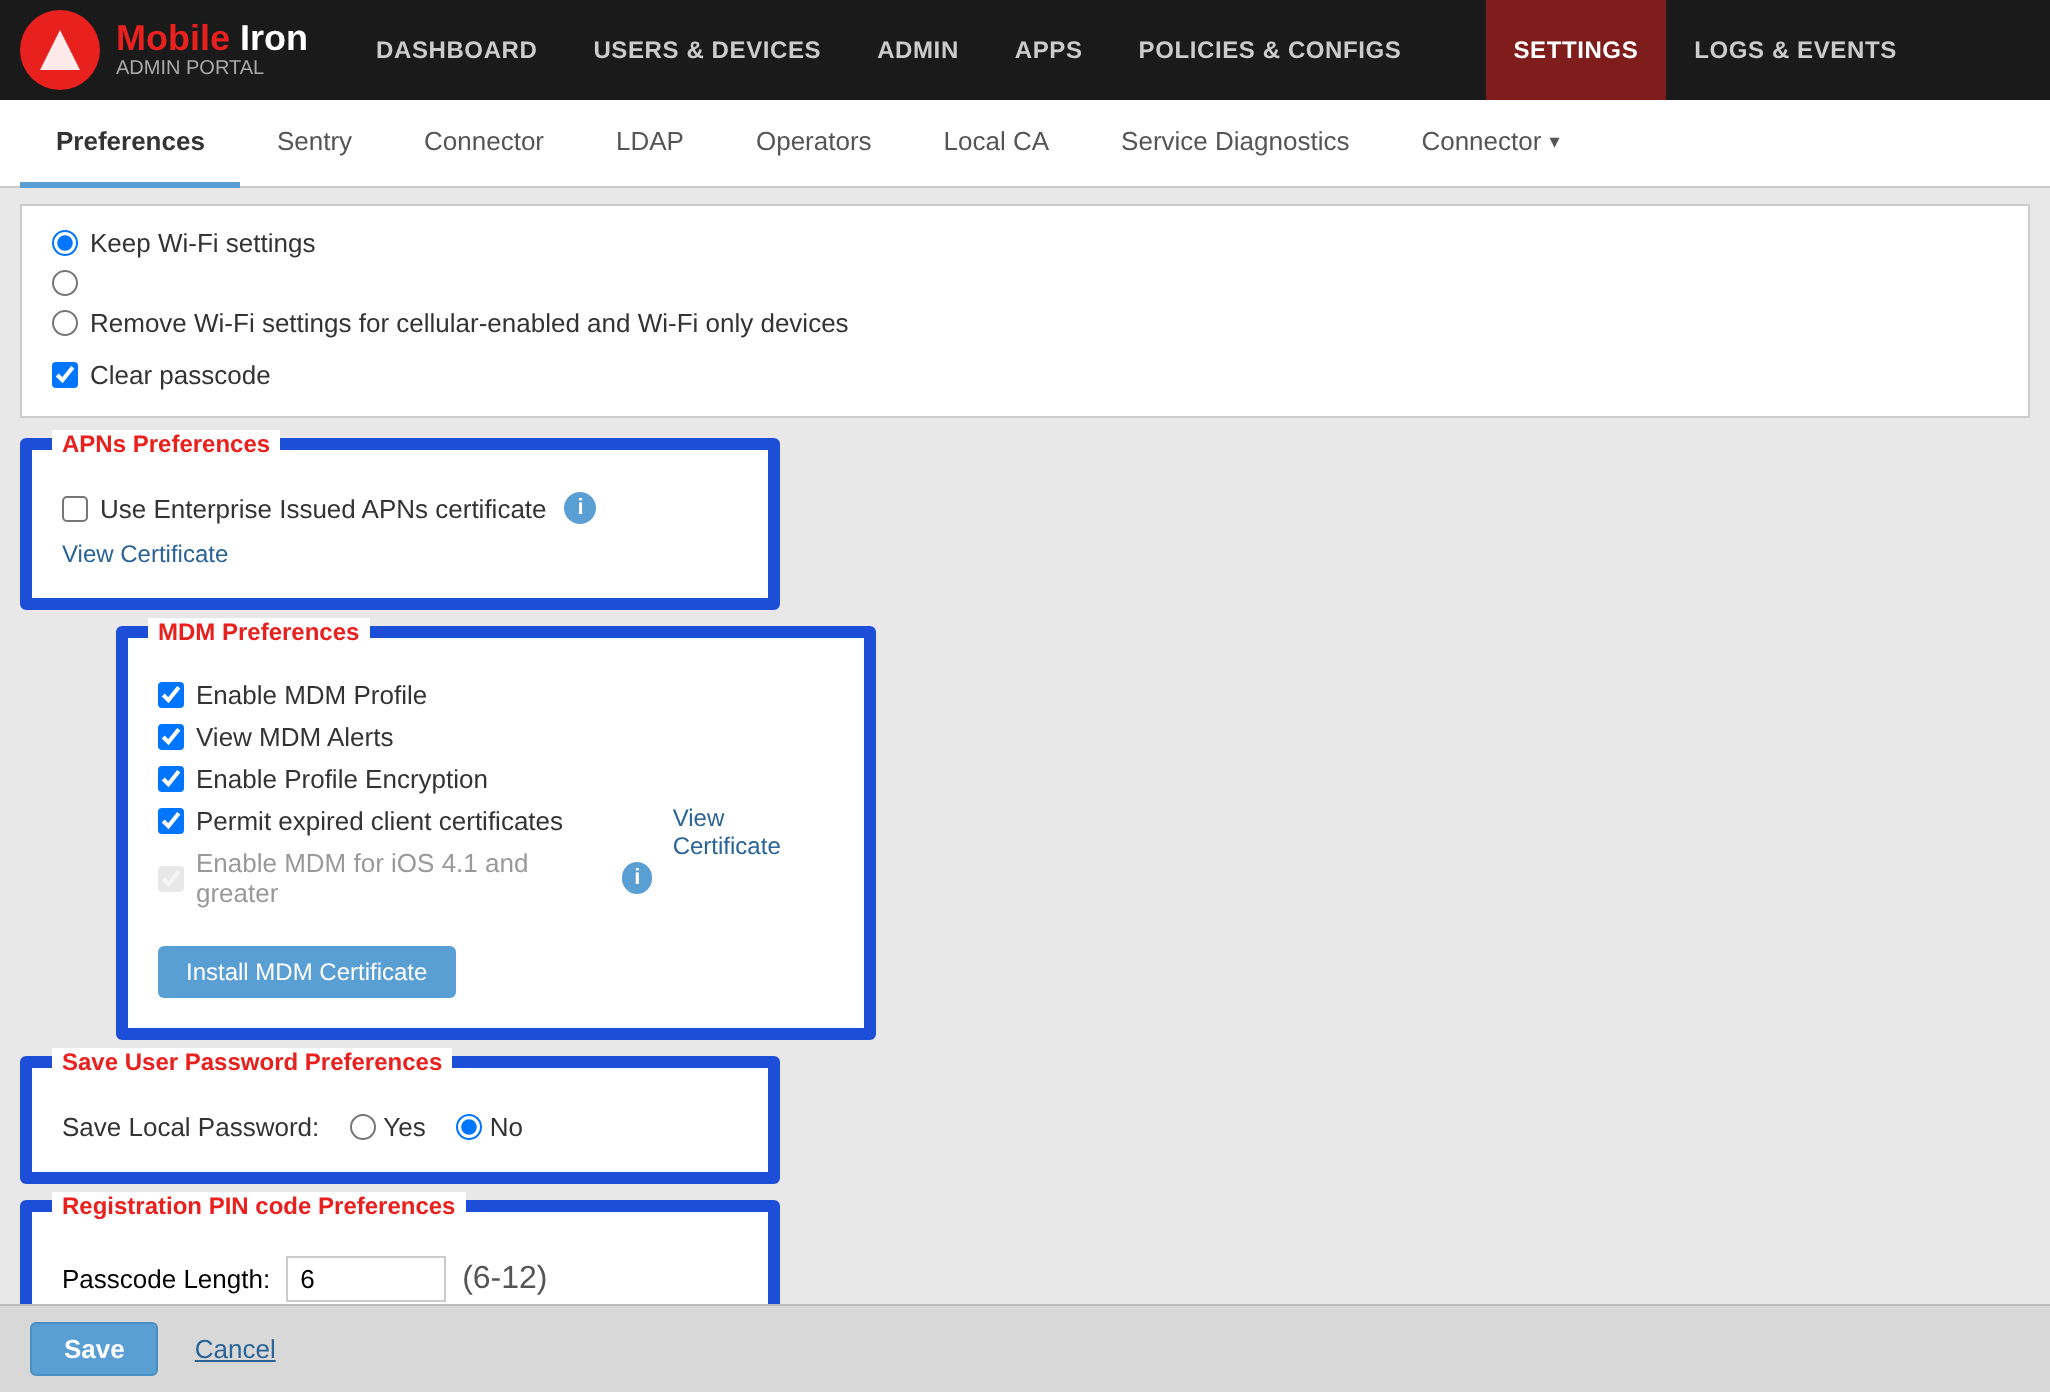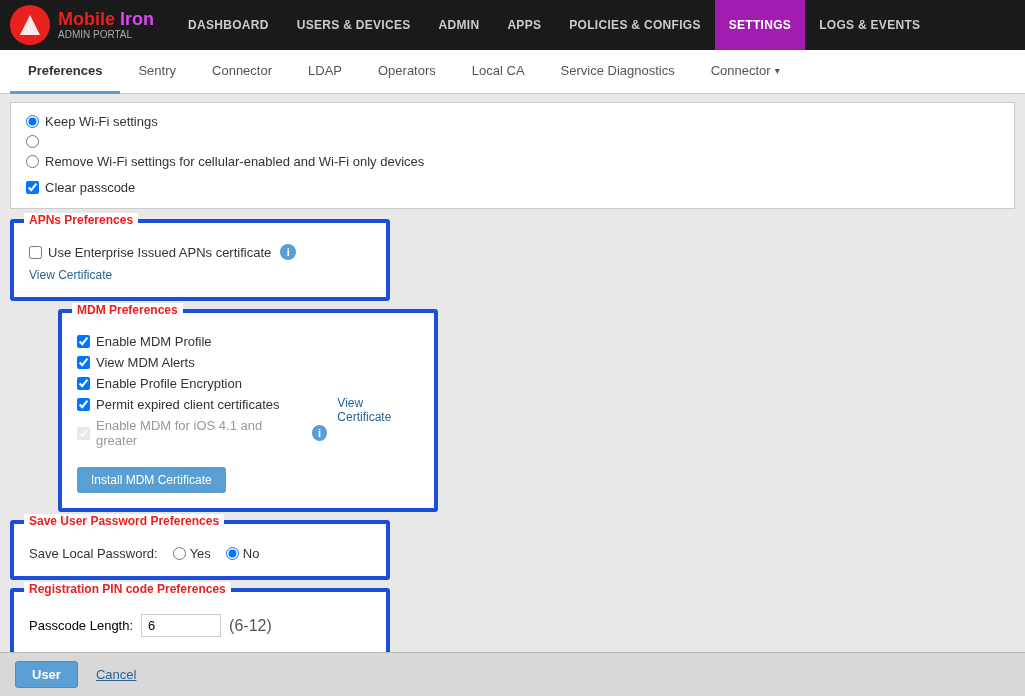--- a/index.html
+++ b/index.html
@@ -45,21 +45,21 @@
       font-size: 12px;
       font-weight: bold;
       padding: 0 14px;
       height: 50px;
       display: flex;
       align-items: center;
       cursor: pointer;
       text-transform: uppercase;
       letter-spacing: 0.3px;
     }
-    .nav-item.active { background: #a21caf; color: white; }
+    .nav-item.active { background: #7f1d1d; color: white; margin-left: 28px; }
 
     
     .tab-bar {
       background: white;
       border-bottom: 1px solid #ccc;
       display: flex;
       align-items: stretch;
       height: 44px;
       padding: 0 10px;
     }
@@ -105,21 +105,21 @@
     .checkbox-option {
       display: flex;
       align-items: center;
       gap: 6px;
       padding: 3px 0;
       color: #333;
     }
 
     
     .section-box {
-      border: 4px solid #1d4ed8;
+      border: 6px solid #1d4ed8;
       border-radius: 3px;
       margin: 8px 0;
       padding: 10px 15px 15px 15px;
       position: relative;
       background: white;
     }
     .section-title {
       position: absolute;
       top: -10px;
       left: 10px;
@@ -250,21 +250,21 @@
 
 <div class="top-nav">
   <div class="logo-area">
     <svg class="logo-icon" viewBox="0 0 40 40" xmlns="http://www.w3.org/2000/svg">
       <circle cx="20" cy="20" r="20" fill="#e8201e"></circle>
       <polygon points="10,30 20,10 30,30" fill="white" opacity="0.9"></polygon>
     </svg>
     <div>
       <div class="logo-text">
         <span>Mobile</span>
-        <span style="color:#d946ef;">Iron</span>
+        <span style="color:#ffffff;">Iron</span>
       </div>
       <span class="logo-sub">ADMIN PORTAL</span>
     </div>
   </div>
   <div class="nav-items">
     <div class="nav-item">DASHBOARD</div>
     <div class="nav-item">USERS &amp; DEVICES</div>
     <div class="nav-item">ADMIN</div>
     <div class="nav-item">APPS</div>
     <div class="nav-item">POLICIES &amp; CONFIGS</div>
@@ -372,15 +372,15 @@
     <div class="passcode-row" style="margin-top:12px;">
       <span>Passcode Length:</span>
       <input type="text" class="passcode-input" value="6" style="">
       <span class="passcode-hint">(6-12)</span>
     </div>
   </div>
 
 </div>
 
 <div class="footer-bar">
-  <button class="btn-save">User</button>
+  <button class="btn-save">Save</button>
   <button class="btn-cancel">Cancel</button>
 </div>
 
 </body></html>

